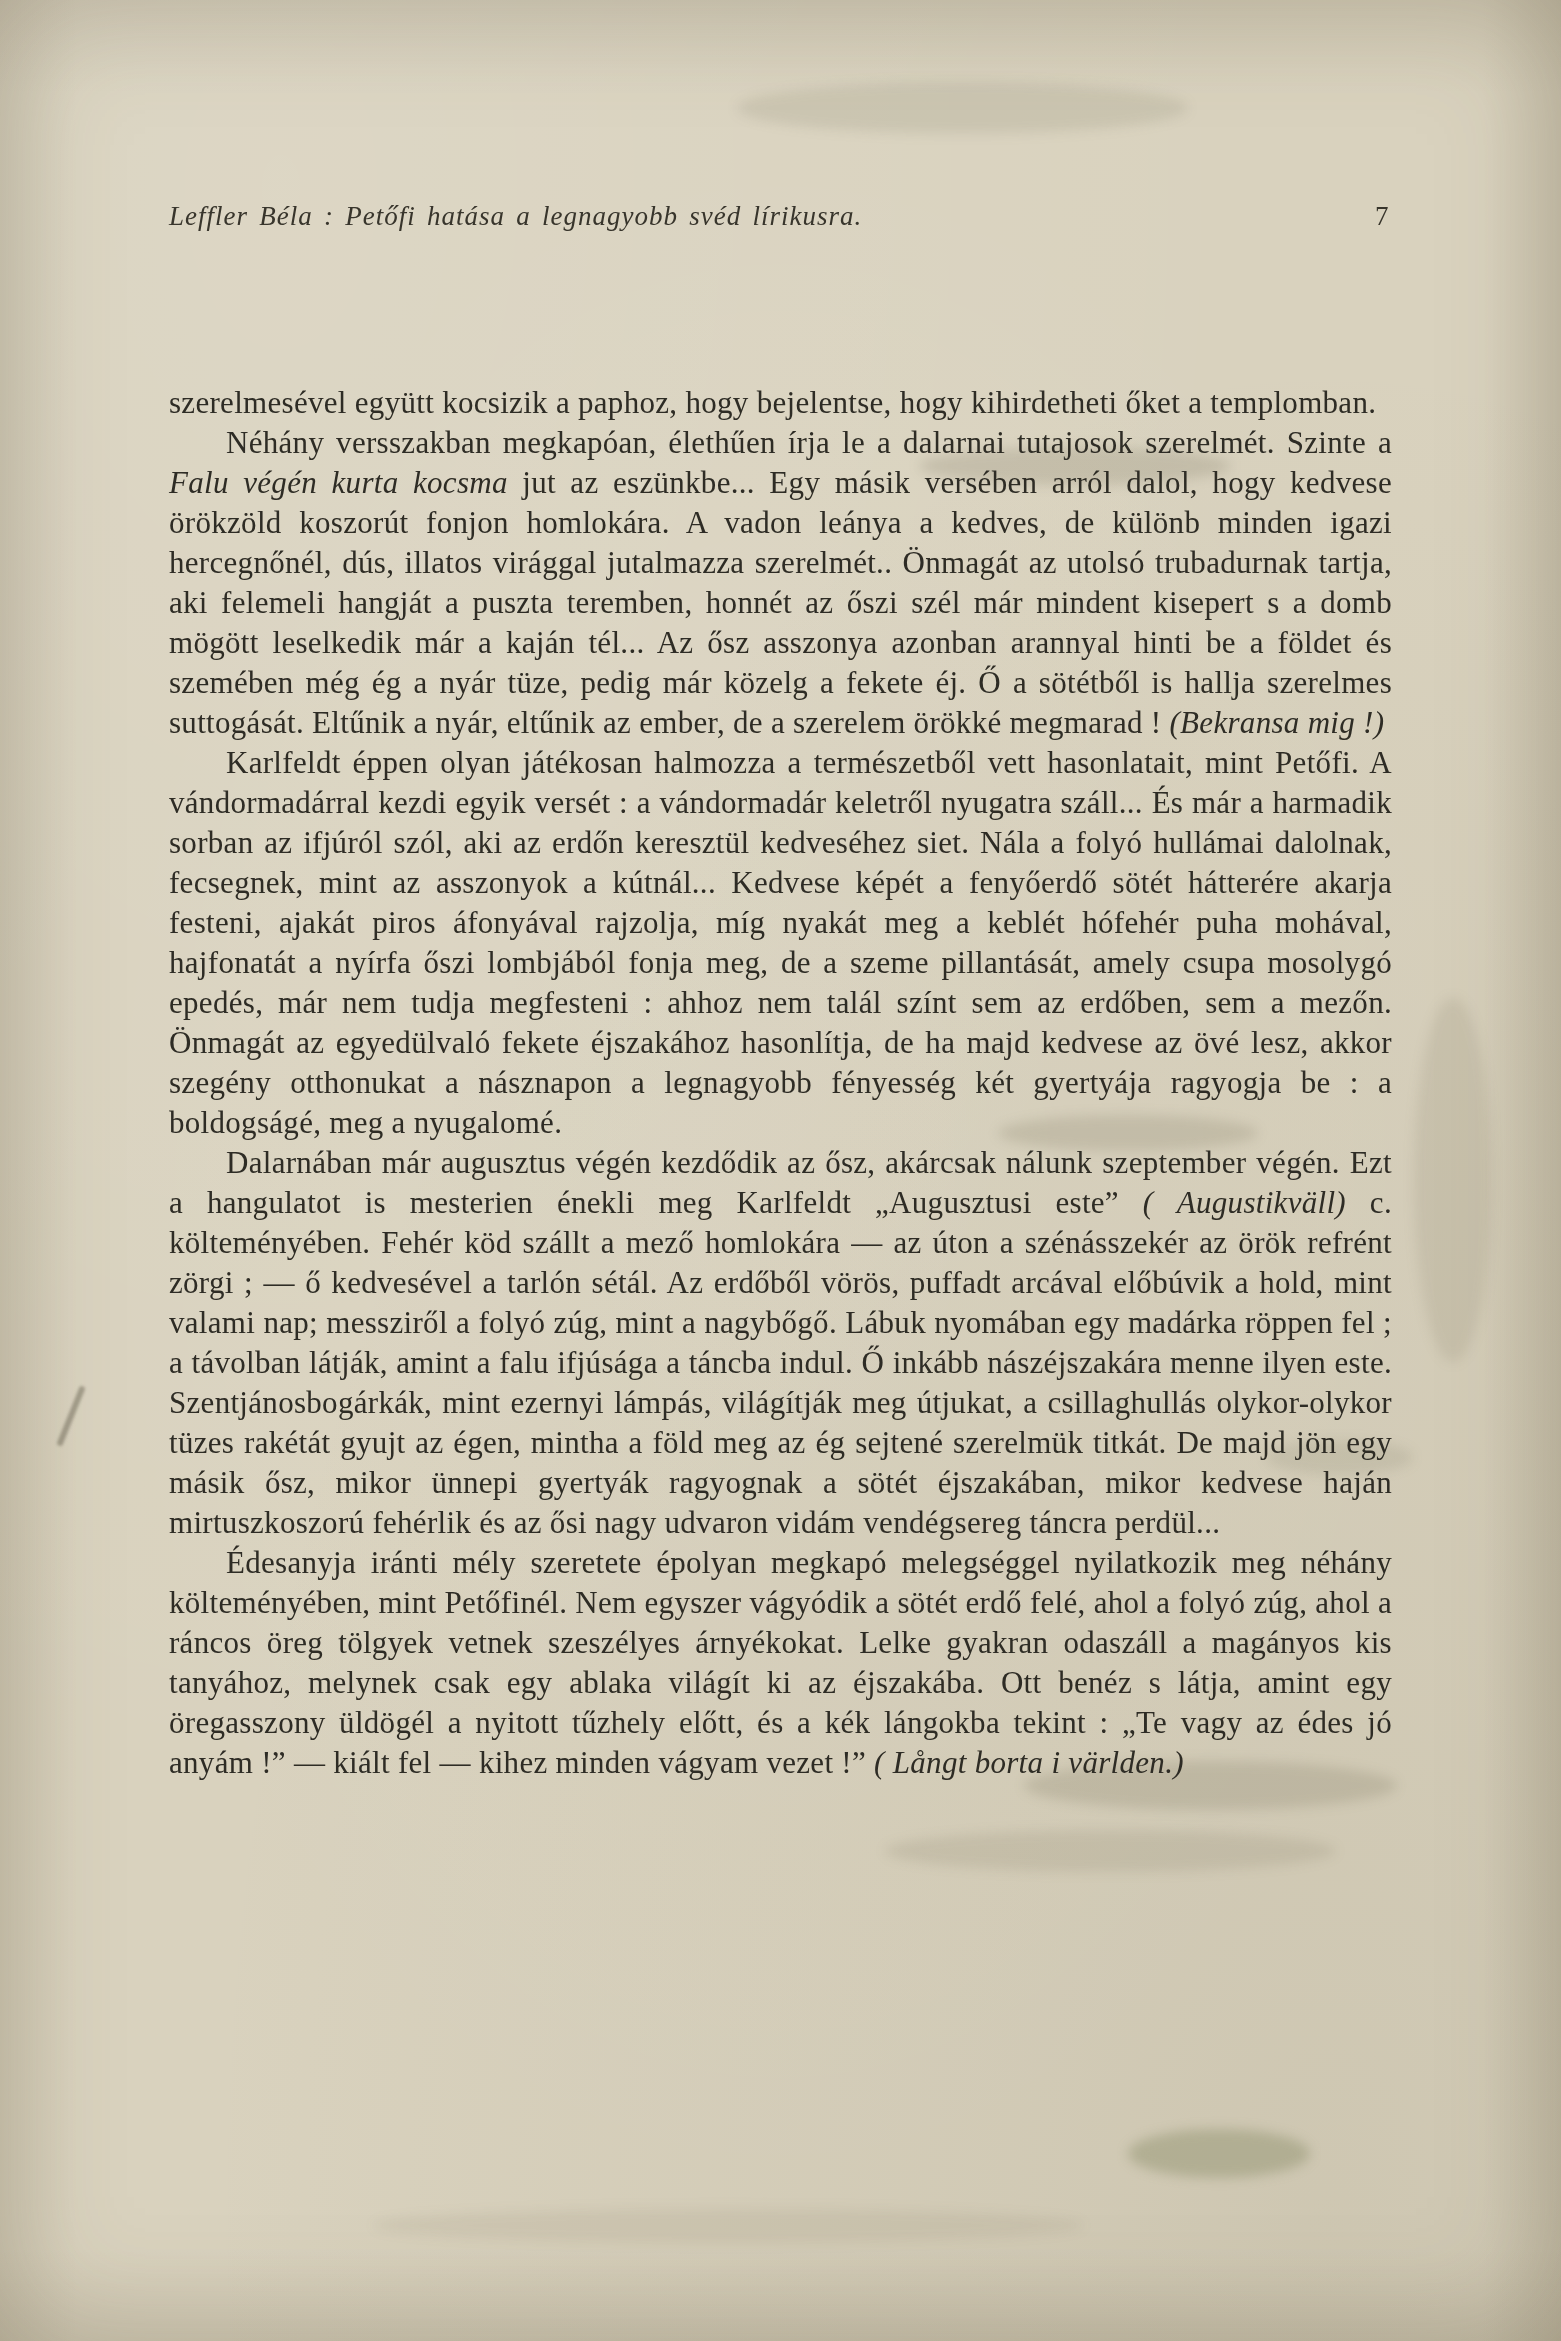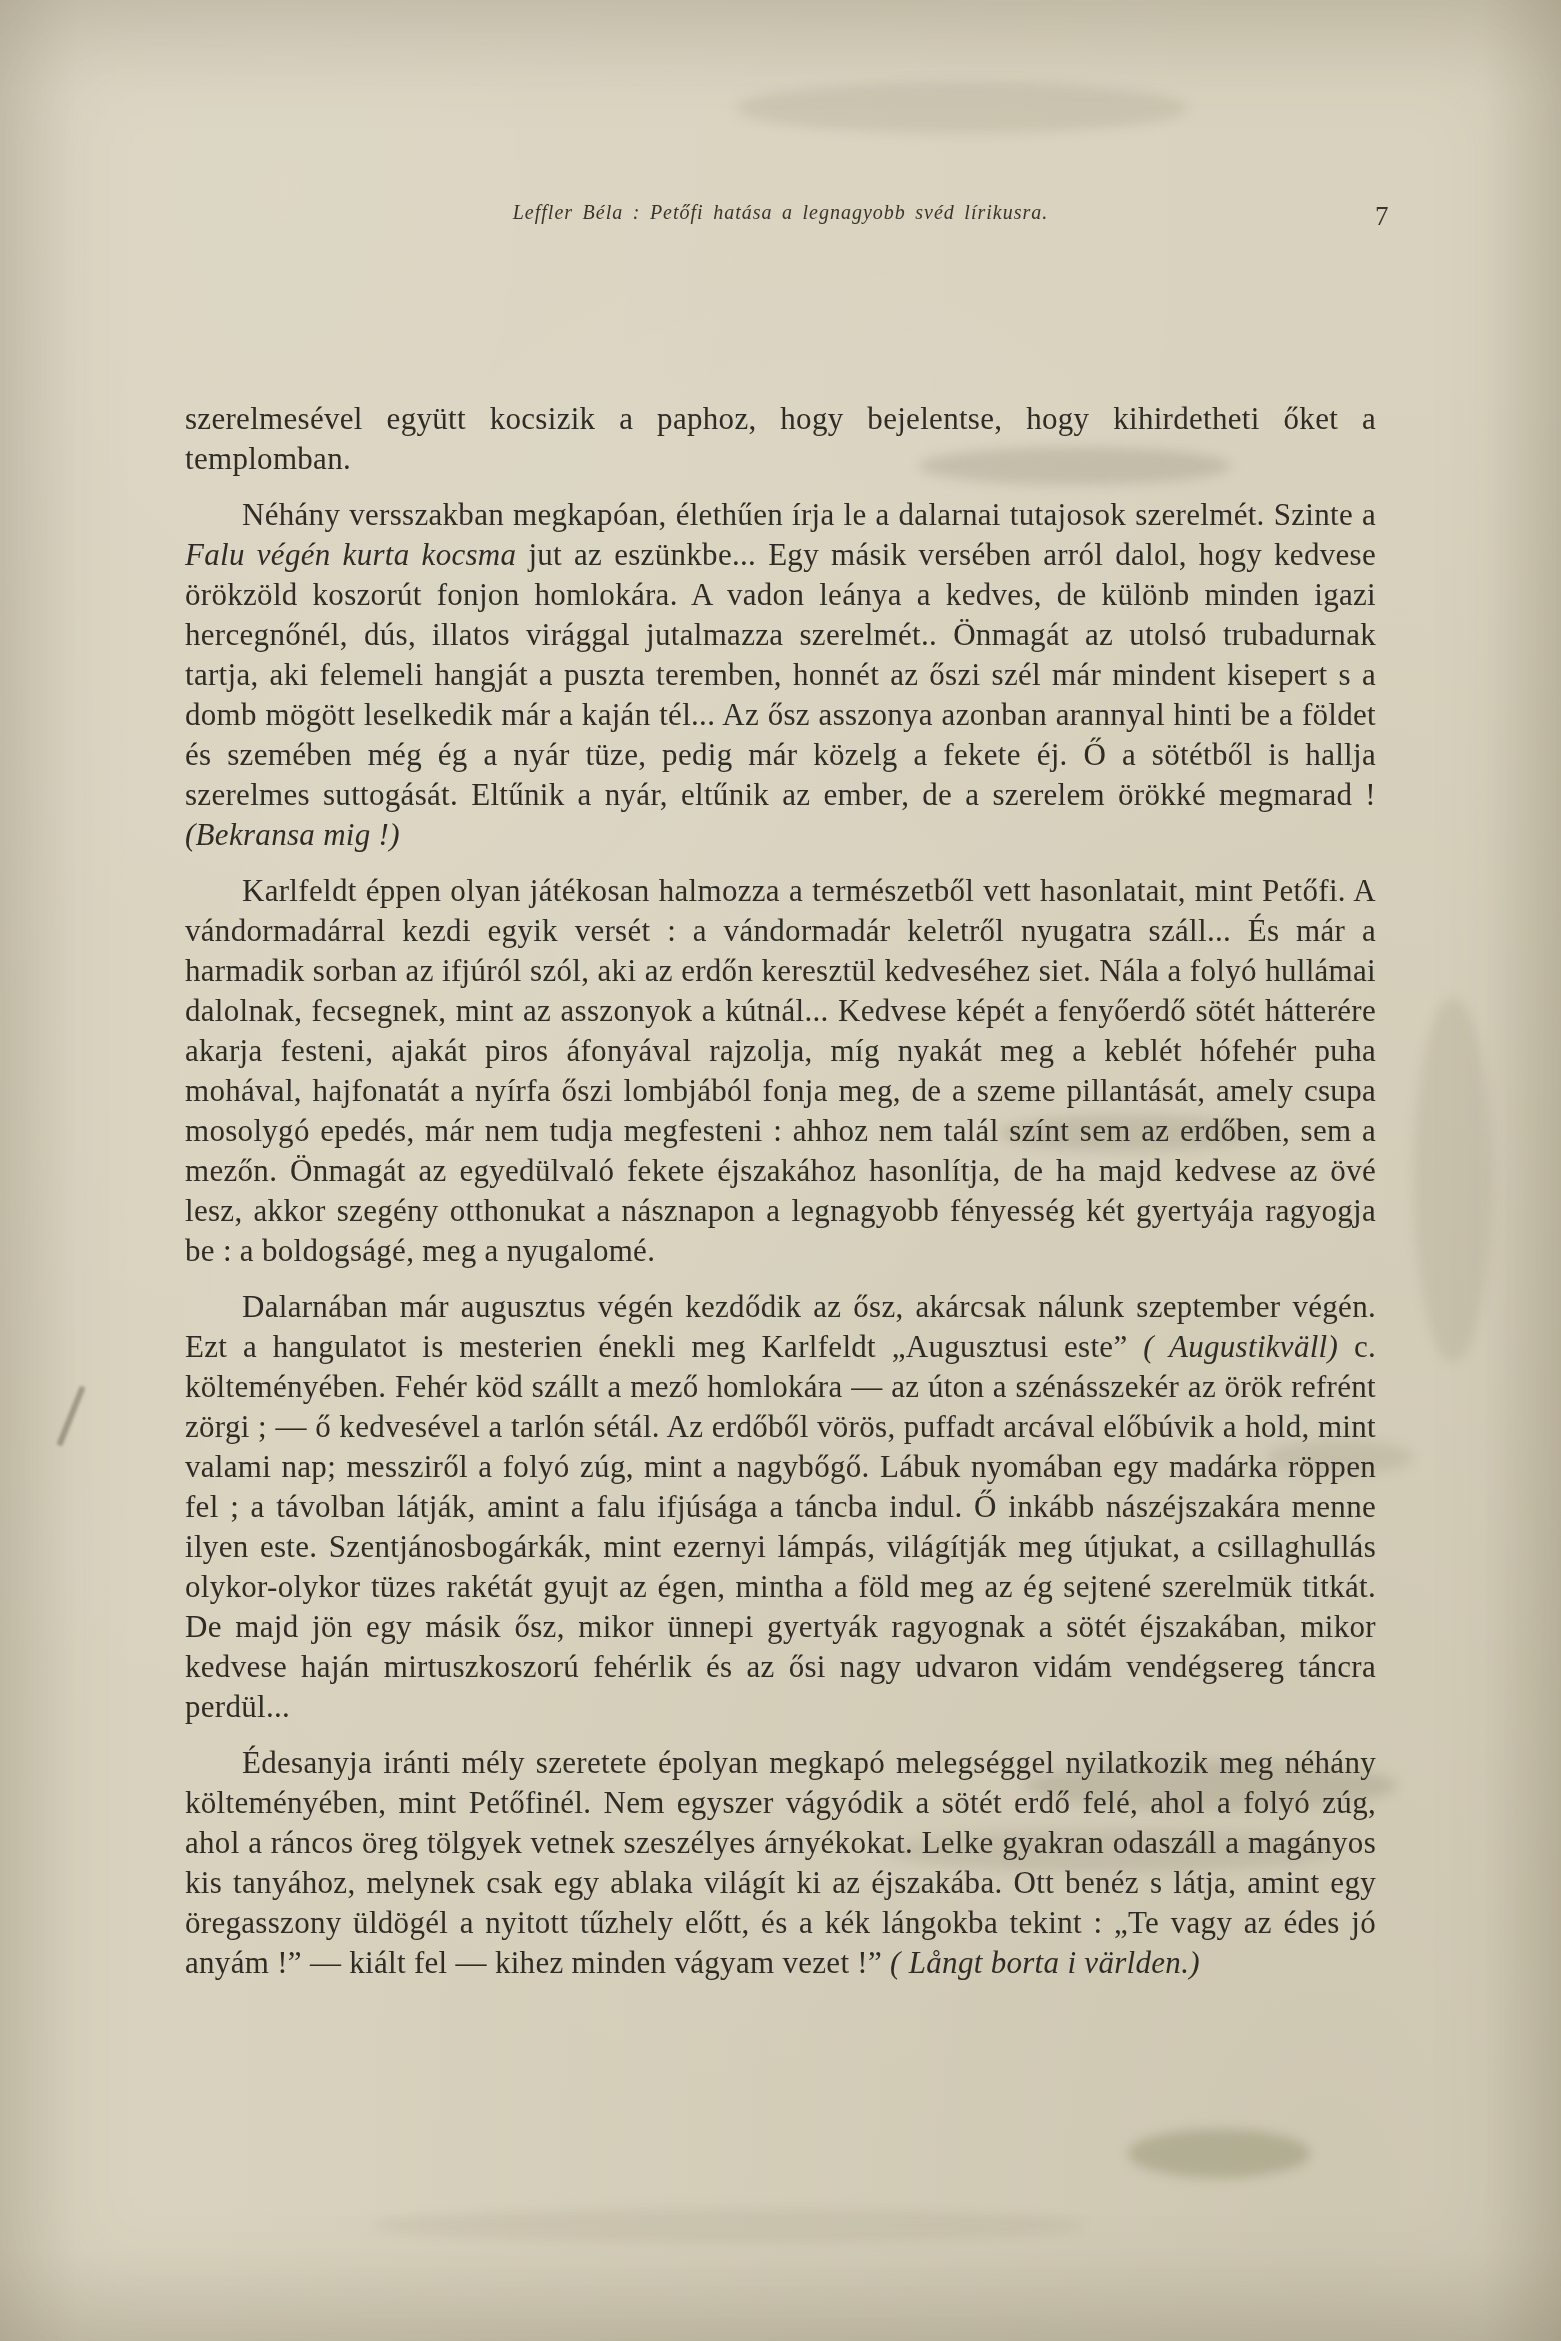--- a/index.html
+++ b/index.html
@@ -29,23 +29,23 @@
 
   
   .page-header {
     position: absolute;
     top: 201px;
     left: 169px;
     width: 1223px;
     height: 38px;
   }
   .running-title {
-    text-align: center;
+    text-align: left;
     font-style: italic;
-    font-size: 20px;
+    font-size: 27px;
     letter-spacing: 1px;
     color: #38352c;
     word-spacing: 3.5px;
   }
   .page-number {
     position: absolute;
     right: 3.5px;
     top: 0;
     font-size: 27px;
     color: #38352c;
@@ -57,21 +57,21 @@
     top: 383px;
     left: 169px;
     width: 1223px;
     font-size: 31px;
     line-height: 40px;
     color: #2e2c25;
     text-align: justify;
     letter-spacing: 0.3px;
   }
   .text-block p {
-    margin: 16px;
+    margin: 0;
     padding: 0;
   }
   .text-block p.indent {
     text-indent: 57px;
   }
   .text-block em {
   }
 
   
   .stain {

